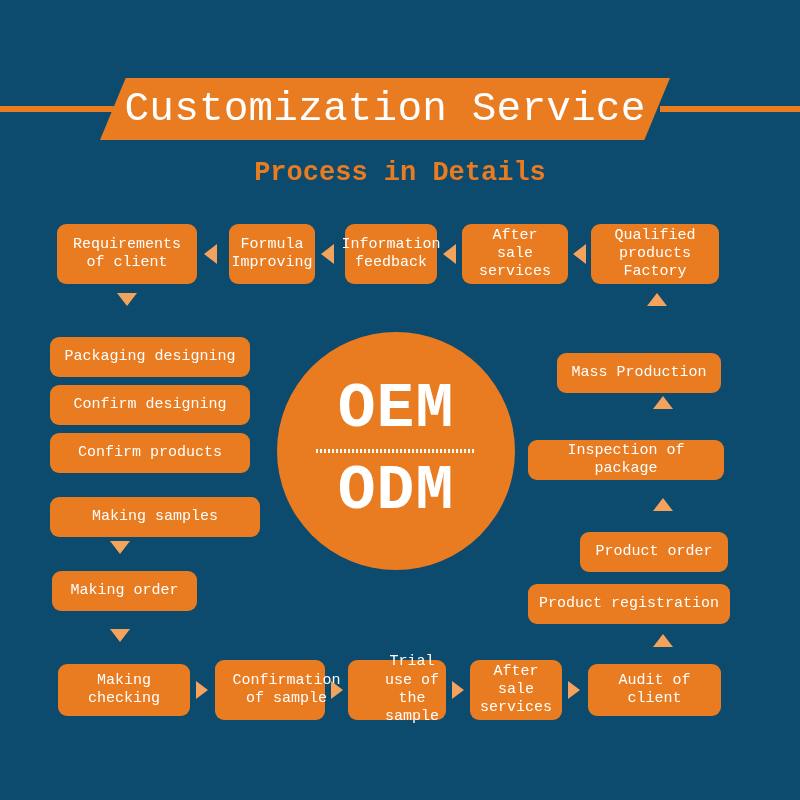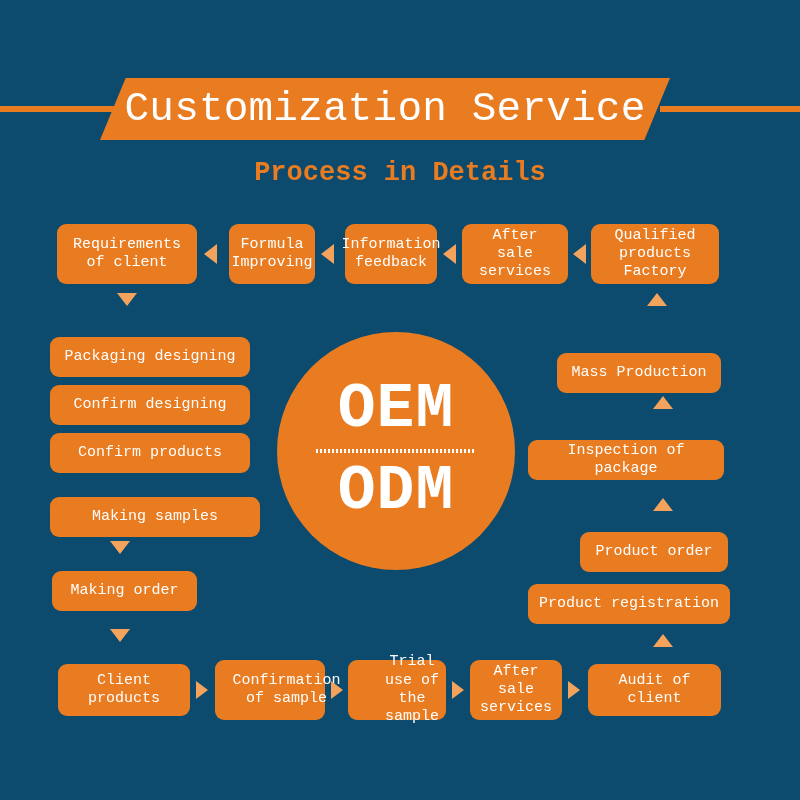--- a/index.html
+++ b/index.html
@@ -181,21 +181,21 @@
   <div class="node" style="left:50px; top:385px; width:200px; height:40px;">Confirm designing</div>
   <div class="node" style="left:50px; top:433px; width:200px; height:40px;">Confirm products</div>
   <div class="node" style="left:50px; top:485px; width:210px; height:40px;margin-top:12px;">Making samples</div>
 
   <div class="arrow down" style="left:110px; top:541px;"></div>
 
   <div class="node" style="left:52px; top:571px; width:145px; height:40px;">Making order</div>
 
   <div class="arrow down" style="left:110px; top:629px;"></div>
 
-  <div class="node" style="left:58px;  top:664px; width:132px; height:52px;">Client products</div>
+  <div class="node" style="left:58px;  top:664px; width:132px; height:52px;">Making checking</div>
   <div class="arrow right" style="left:196px; top:681px;"></div>
 
   <div class="node" style="left:215px; top:660px; width:110px; height:60px;padding-left:39px;">Confirmation<br>of sample</div>
   <div class="arrow right" style="left:331px; top:681px;"></div>
 
   <div class="node" style="left:348px; top:660px; width:98px; height:60px;padding-left:36px;">Trial use of<br>the sample</div>
   <div class="arrow right" style="left:452px; top:681px;"></div>
 
   <div class="node" style="left:470px; top:660px; width:92px; height:60px;">After sale<br>services</div>
   <div class="arrow right" style="left:568px; top:681px;"></div>

